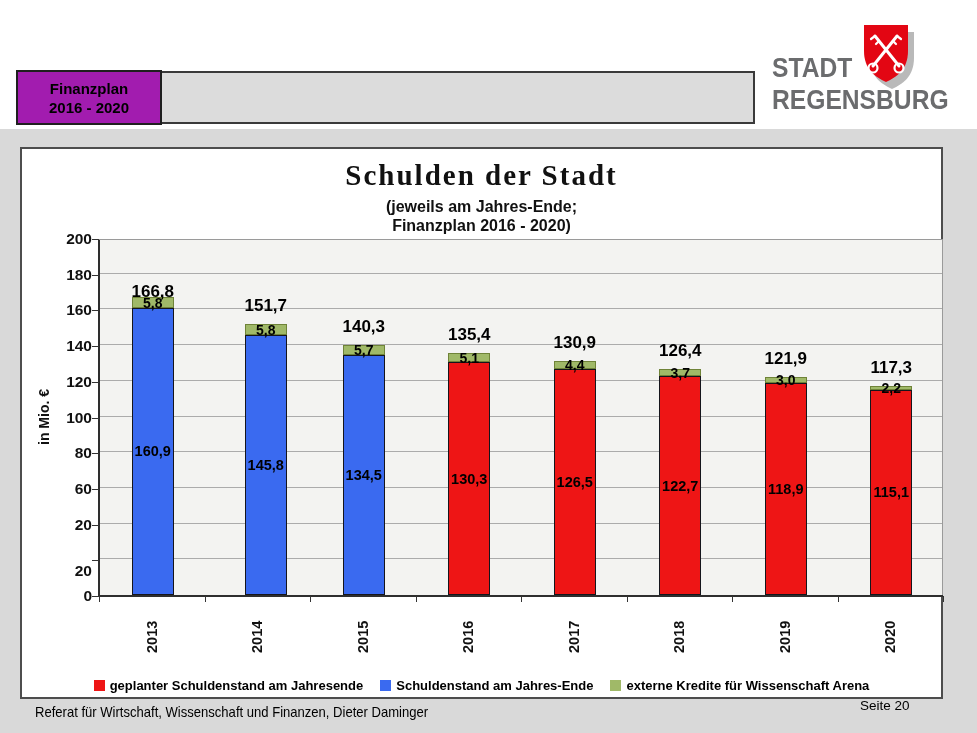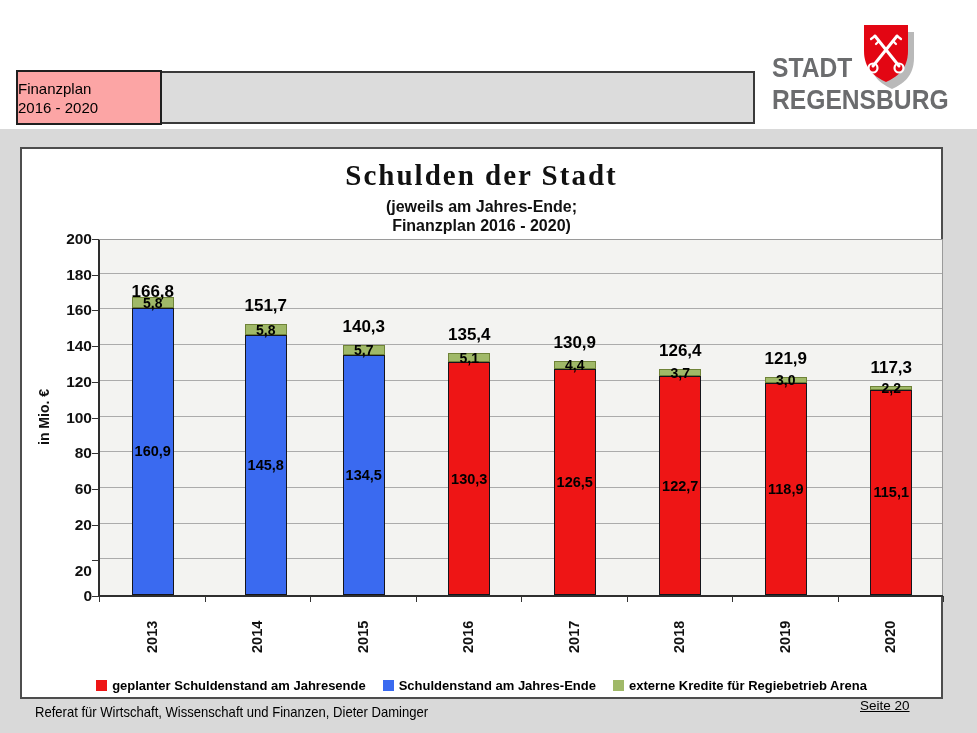--- a/index.html
+++ b/index.html
@@ -1,21 +1,21 @@
 <!DOCTYPE html>
 <html><head>
 <meta charset="utf-8">
 <style>
   * { margin:0; padding:0; box-sizing:border-box; }
   html,body { width:977px; height:733px; background:#fff; font-family:"Liberation Sans","DejaVu Sans",sans-serif; position:relative; overflow:hidden; }
 
   .page-lower { position:absolute; left:0; top:129px; width:977px; height:604px; background:#d9d9d9; }
 
   
-  .banner-red { position:absolute; left:16px; top:70px; width:146px; height:55px; background:#fca5a5; border:2px solid #1f1f1f; display:flex; flex-direction:column; justify-content:center; align-items:flex-start; font-weight:normal; font-size:15px; color:#000; line-height:19px; z-index:2; }
+  .banner-red { position:absolute; left:16px; top:70px; width:146px; height:55px; background:#a21caf; border:2px solid #1f1f1f; display:flex; flex-direction:column; justify-content:center; align-items:center; font-weight:bold; font-size:15px; color:#000; line-height:19px; z-index:2; }
   .banner-gray { position:absolute; left:160px; top:71px; width:595px; height:53px; background:#dcdcdc; border:2px solid #3a3a3a; z-index:1; }
 
   
   .logo { position:absolute; left:772px; top:22px; width:185px; height:96px; }
   .logo-line { position:absolute; left:0; color:#6b6c6e; font-weight:bold; transform:scaleX(0.88); transform-origin:left center; white-space:nowrap; }
   .logo-line1 { top:30px; font-size:28px; }
   .logo-line2 { top:62px; font-size:28px; }
   .logo-shield { position:absolute; left:84px; top:0; width:62px; height:70px; }
 
   
@@ -44,21 +44,21 @@
   .arena-label { font-size:14px;margin-top:20px; }
 
   .xtick { position:absolute; top:456px; width:22px; height:48px; writing-mode:vertical-rl; transform:rotate(180deg); font-size:14.5px; font-weight:bold; color:#111; display:flex; align-items:center; }
   .xtickmark { position:absolute; top:447px; width:1px; height:6px; background:#333; }
 
   .legend { position:absolute; left:0; top:517px; width:100%; display:flex; justify-content:center; gap:17px; font-size:13px; font-weight:bold; color:#000; }
   .legend-item { display:flex; align-items:center; white-space:nowrap;margin-top:12px; }
   .legend-swatch { width:11px; height:11px; display:inline-block; margin-right:5px; }
 
   .footer-left { position:absolute; left:35px; top:704px; font-size:14.5px; color:#000; transform:scaleX(0.9); transform-origin:left center; white-space:nowrap; }
-  .footer-page { position:absolute; left:860px; top:698px; font-size:13.5px; color:#000;text-decoration:underline; }
+  .footer-page { position:absolute; left:860px; top:698px; font-size:13.5px; color:#000; }
 </style>
 </head>
 <body>
 
 <div class="page-lower"></div>
 
 <div class="banner-red">
   <span>Finanzplan</span>
   <span>2016 - 2020</span>
 </div>
@@ -227,19 +227,19 @@
       <div class="legend-item" style="">
         <div class="legend-swatch" style="background: rgb(238, 21, 21);"></div>
         <div class="legend-label" style="">geplanter Schuldenstand am Jahresende</div>
       </div>
       <div class="legend-item" style="">
         <div class="legend-swatch" style="background: rgb(58, 106, 240);"></div>
         <div class="legend-label" style="">Schuldenstand am Jahres-Ende</div>
       </div>
       <div class="legend-item" style="">
         <div class="legend-swatch" style="background: rgb(160, 185, 104);"></div>
-        <div class="legend-label" style="">externe Kredite für Regiebetrieb Arena</div>
+        <div class="legend-label" style="">externe Kredite für Wissenschaft Arena</div>
       </div>
     </div>
 </div>
 
 <div class="footer-left">Referat für Wirtschaft, Wissenschaft und Finanzen, Dieter Daminger</div>
 <div class="footer-page">Seite 20</div>
 
 </body></html>

